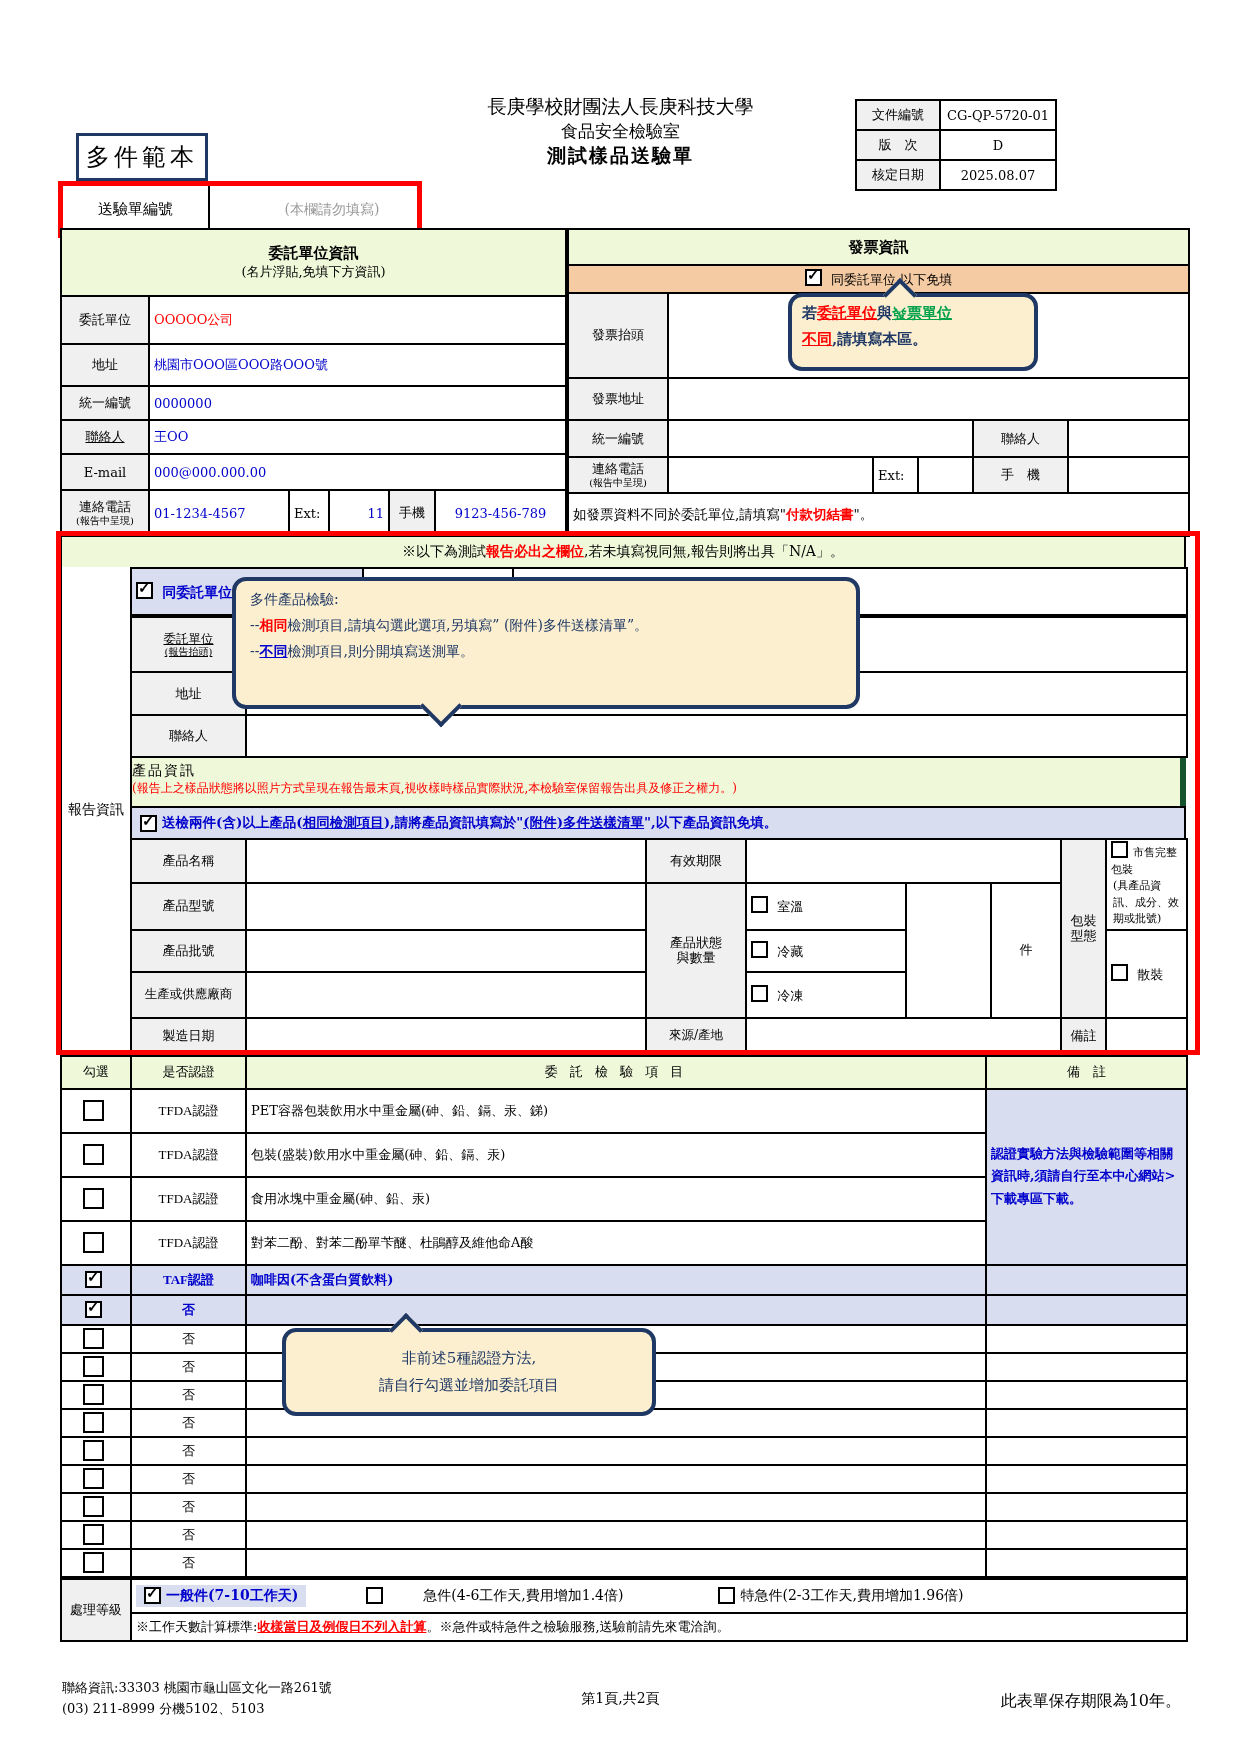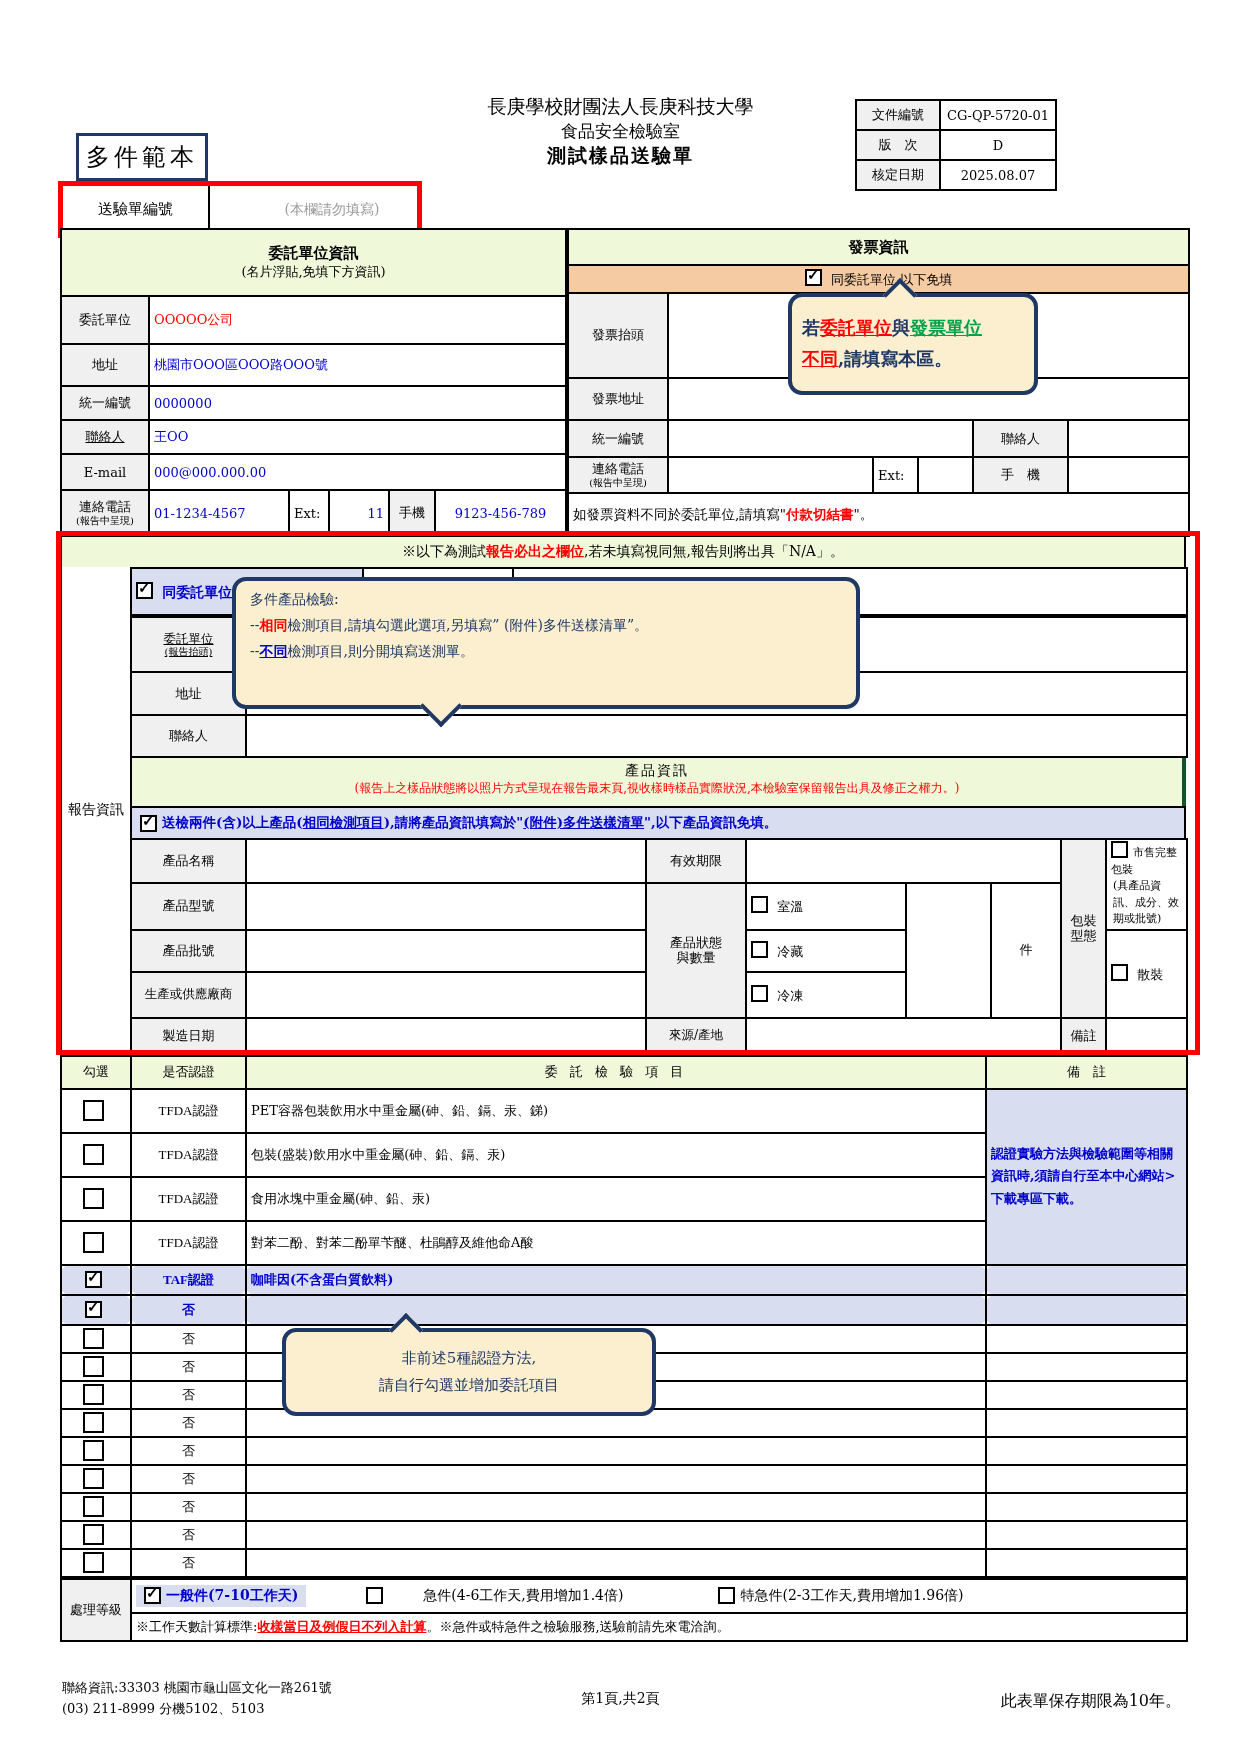--- a/index.html
+++ b/index.html
@@ -44,43 +44,43 @@
   .right-b{width:621px;}
   
   .cb{display:inline-block;width:13px;height:13px;border:2px solid #000;background:#fff;
       vertical-align:-2px;position:relative;margin-right:5px;flex:none;}
   .cb.big{width:17px;height:17px;}
   .cb.checked::after{content:"✓";position:absolute;top:-5px;left:0;font-size:15px;font-weight:bold;color:#000;}
   
   .bubble{position:absolute;background:var(--cream);border:4px solid var(--navy);border-radius:14px;
           z-index:6;color:var(--navy);}
   .bubble::before{content:"";position:absolute;width:20px;height:20px;background:var(--cream);transform:rotate(45deg);}
-  .bub-inv{left:788px;top:293px;width:222px;height:62px;padding:16px 10px;font-size:18px;font-weight:bold;line-height:1.7;}
+  .bub-inv{left:788px;top:293px;width:222px;height:62px;padding:4px 10px;font-size:15px;font-weight:bold;line-height:1.7;}
   .bub-inv::before{top:-14px;left:96px;border-top:4px solid var(--navy);border-left:4px solid var(--navy);}
   .bub-multi{left:232px;top:577px;width:592px;height:112px;padding:6px 14px;font-size:14px;line-height:1.85;}
   .bub-multi::before{bottom:-16px;left:190px;width:26px;height:26px;border-bottom:4px solid var(--navy);border-right:4px solid var(--navy);}
   .bub-cert{left:282px;top:1328px;width:366px;height:80px;display:flex;flex-direction:column;align-items:center;justify-content:center;
             font-size:15px;line-height:1.8;}
   .bub-cert::before{top:-14px;left:108px;border-top:4px solid var(--navy);border-left:4px solid var(--navy);}
   
   .red-box{left:56px;top:531px;width:1134px;height:514px;border:5px solid var(--red);z-index:4;pointer-events:none;}
   
   .green-note{height:30px;background:var(--green);border-left:2px solid #000;border-right:2px solid #000;
               display:flex;align-items:center;justify-content:center;font-size:14px;}
   
   .side{width:70px;border-left:2px solid #000;border-bottom:2px solid #000;background:#fff;
         display:flex;align-items:center;justify-content:center;font-size:14px;}
   .c-content{width:1056px;}
-  .prod-green{height:48px;background:var(--green);border-right:4px solid #14532d;text-align:center;}
+  .prod-green{height:48px;background:var(--green);border-right:6px solid #14532d;text-align:left;}
   .prod-green .ph{font-size:14px;letter-spacing:2px;padding-top:4px;}
   .prod-green .pn{font-size:12px;color:var(--red);}
   .multi-row{height:30px;background:var(--lav);border-right:2px solid #000;border-top:2px solid #000;
              display:flex;align-items:center;padding-left:8px;font-size:13.5px;}
   .note-cell{background:var(--lav);color:var(--blue);font-weight:bold;font-size:11.5px;line-height:1.7;vertical-align:middle;padding:2px 6px;}
-  .hl td{background:var(--lav);border-radius:9px;}
+  .hl td{background:var(--lav);}
   .item-txt{font-size:12px;}
   .cert-txt{font-size:13px;text-align:center;font-family:Liberation Serif, serif;}
   .chk-cell{text-align:center;}
   
   .prio-line{display:flex;align-items:center;font-size:14px;}
   .prio-normal{background:var(--lav);color:var(--blue);font-weight:bold;display:inline-flex;align-items:center;
                padding:2px 8px;margin-right:60px;}
   .prio-note{font-size:13px;}
   
   .foot-l{left:62px;top:1678px;font-size:13px;line-height:1.6;}

